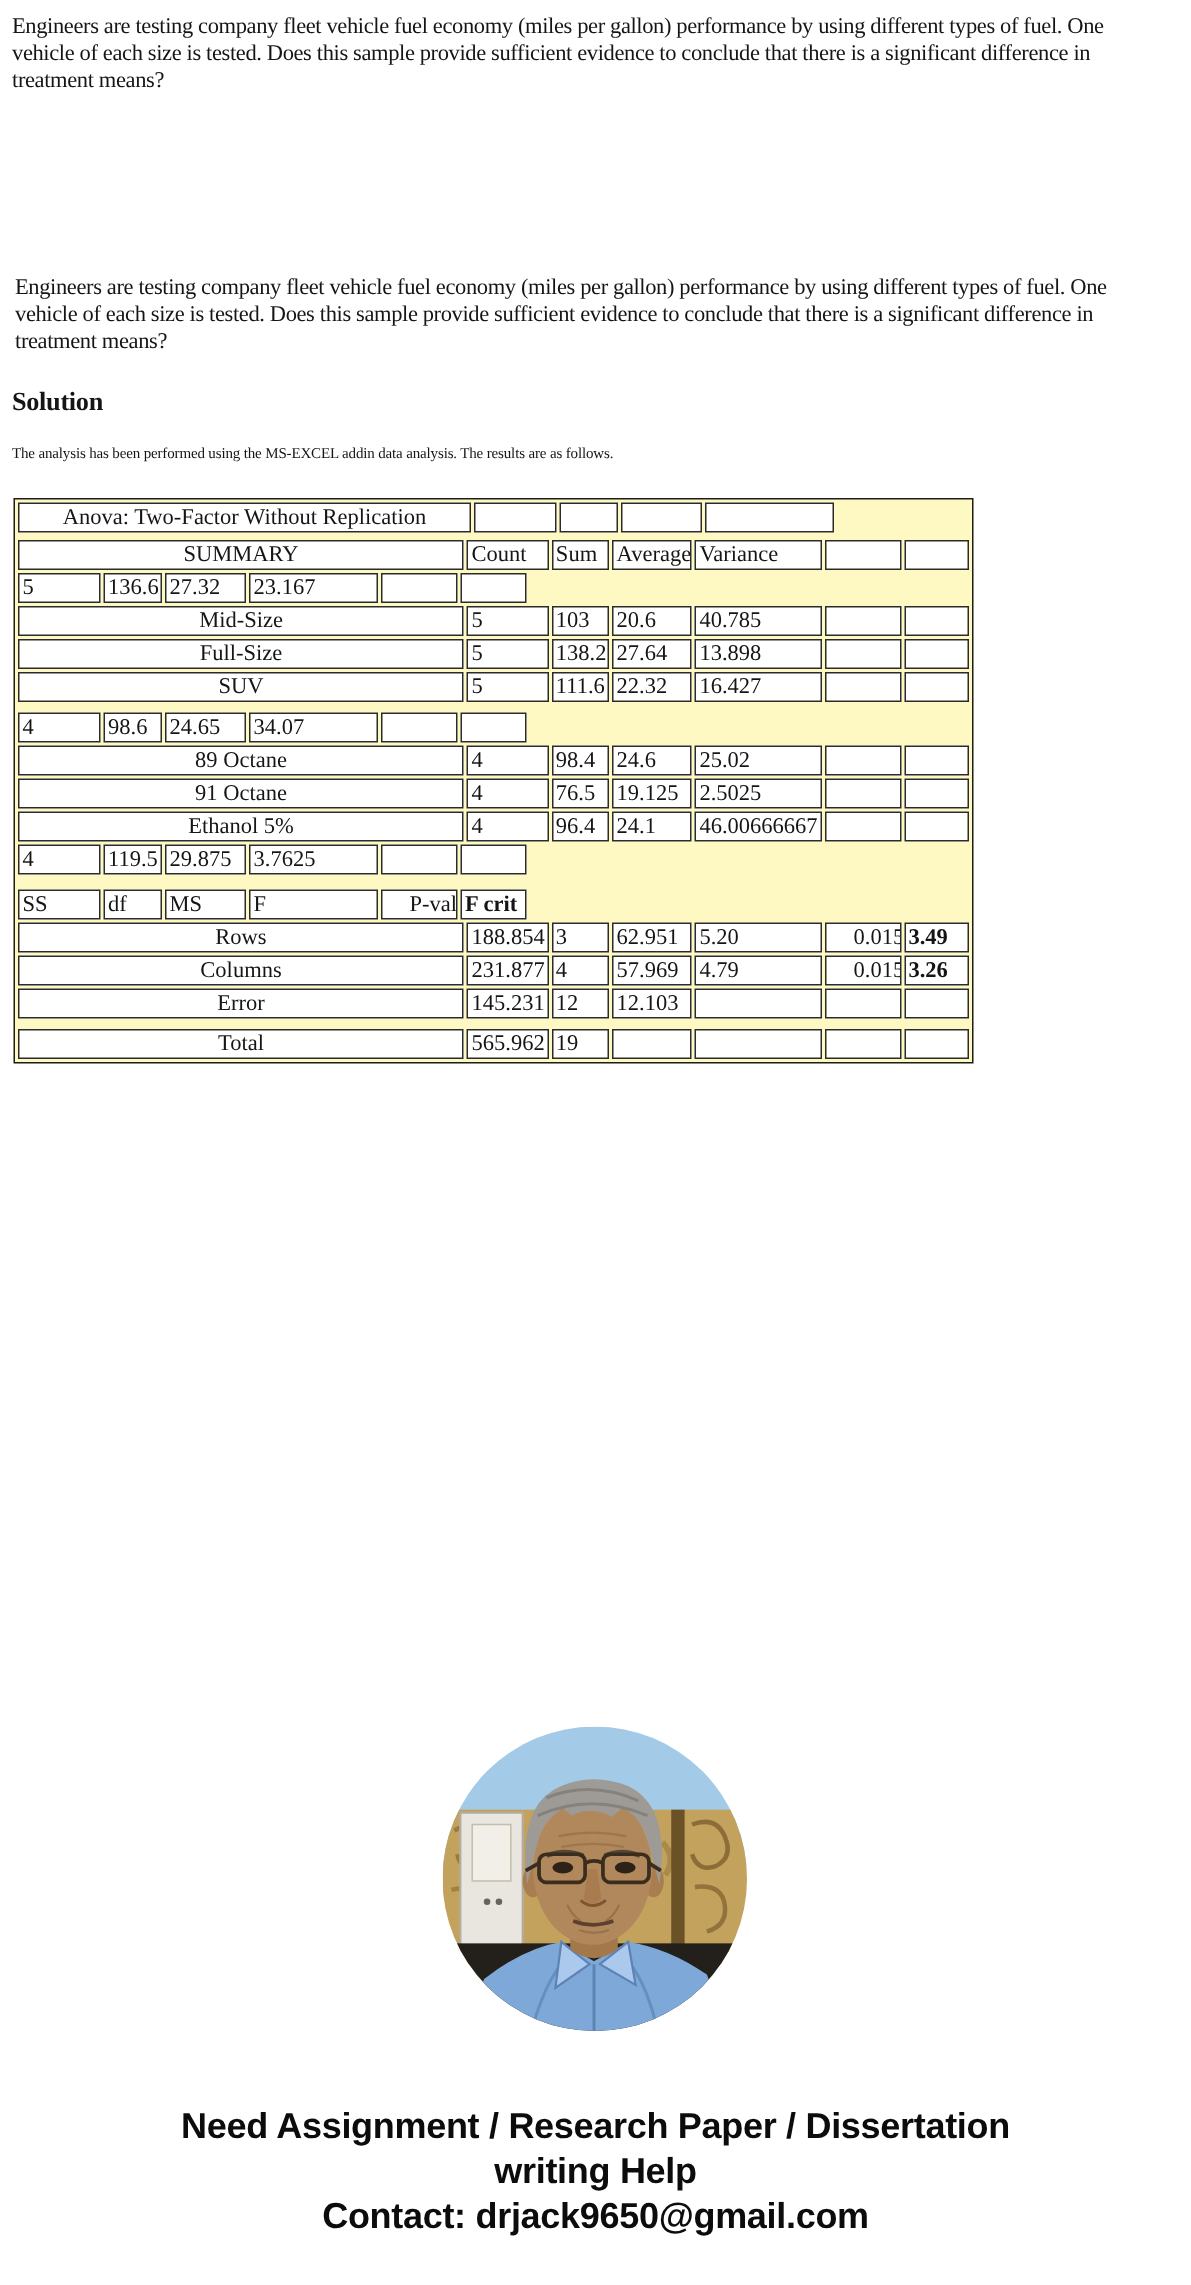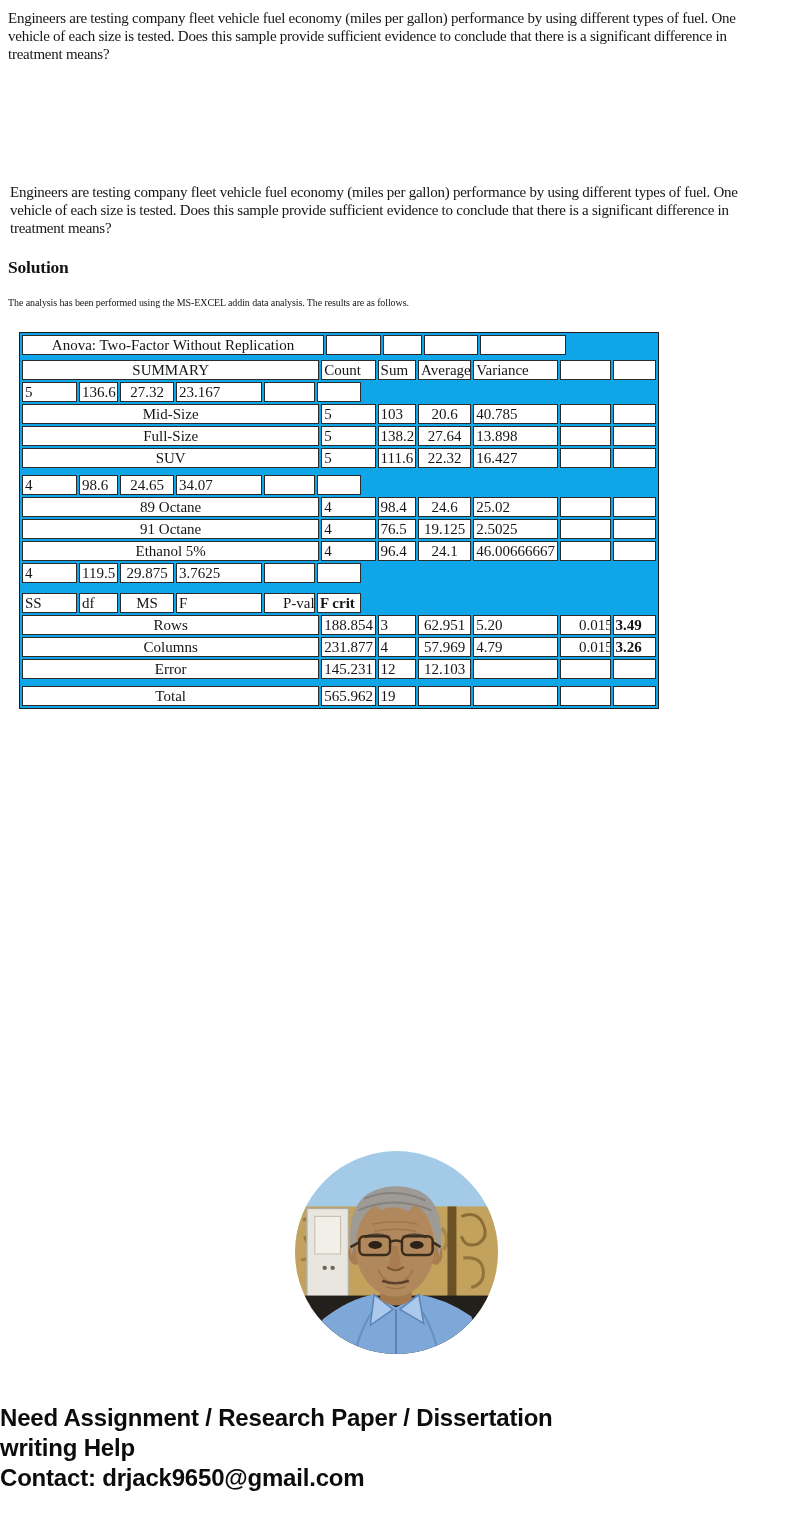--- a/index.html
+++ b/index.html
@@ -9,35 +9,35 @@
     font-family:"Liberation Serif", serif; color:#151515;
   }
   .para { font-size:15px; line-height:18px; letter-spacing:-0.25px; }
   #problem-1 { position:absolute; top:9px;  left:8px;  width:752px; }
   #problem-2 { position:absolute; top:183px; left:10px; width:752px; }
   #solution-heading { position:absolute; top:257px; left:8px; font-size:17.5px; font-weight:bold; letter-spacing:-0.2px; }
   #analysis-note { position:absolute; top:297px; left:8px; font-size:10px; letter-spacing:-0.1px; }
 
   
   #anova-table { position:absolute; top:332px; left:9px; width:640px;
-                 border:1px solid #1d1d1d; padding:2px; background:#0ea5e9;margin-left:10px; }
+                 border:1px solid #1d1d1d; padding:2px; background:#fef9c3; }
   .trow { display:flex; gap:2px; margin-bottom:2px; }
   .trow:last-child { margin-bottom:0; }
   .cell { border:1px solid #2b2b2b; height:20px; line-height:18px; font-size:15px;
           padding:0 2px; white-space:nowrap; overflow:hidden; background:#fff; }
   .lab  { width:302px; text-align:center; }
-  .c2 { width:55px; } .c3 { width:39px; } .c4 { width:54px;text-align:center; }
+  .c2 { width:55px; } .c3 { width:39px; } .c4 { width:54px; }
   .c5 { width:86px; } .c6 { width:51px;padding-left:18px; } .c7 { width:44px;font-weight:bold; }
   .gap-sm { height:3px; } .gap-md { height:5px; } .gap-lg { height:8px; }
 
   
   #avatar { position:absolute; top:1151px; left:295px; width:203px; height:203px; }
 
   
-  #footer-promo { position:absolute; top:1403px; left:0; width:794px; 
+  #footer-promo { position:absolute; top:1403px; left:0; width:794px; text-align:center;
     font-family:"Liberation Sans", sans-serif; font-weight:bold; font-size:24px;
     line-height:30px; color:#0c0c0c; letter-spacing:-0.2px; }
 </style>
 </head>
 <body>
 
 <p id="problem-1" class="para">Engineers are testing company fleet vehicle fuel economy (miles per gallon) performance by using different types of fuel. One vehicle of each size is tested. Does this sample provide sufficient evidence to conclude that there is a significant difference in treatment means?</p>
 <p id="problem-2" class="para">Engineers are testing company fleet vehicle fuel economy (miles per gallon) performance by using different types of fuel. One vehicle of each size is tested. Does this sample provide sufficient evidence to conclude that there is a significant difference in treatment means?</p>
 
 <h2 id="solution-heading">Solution</h2>

